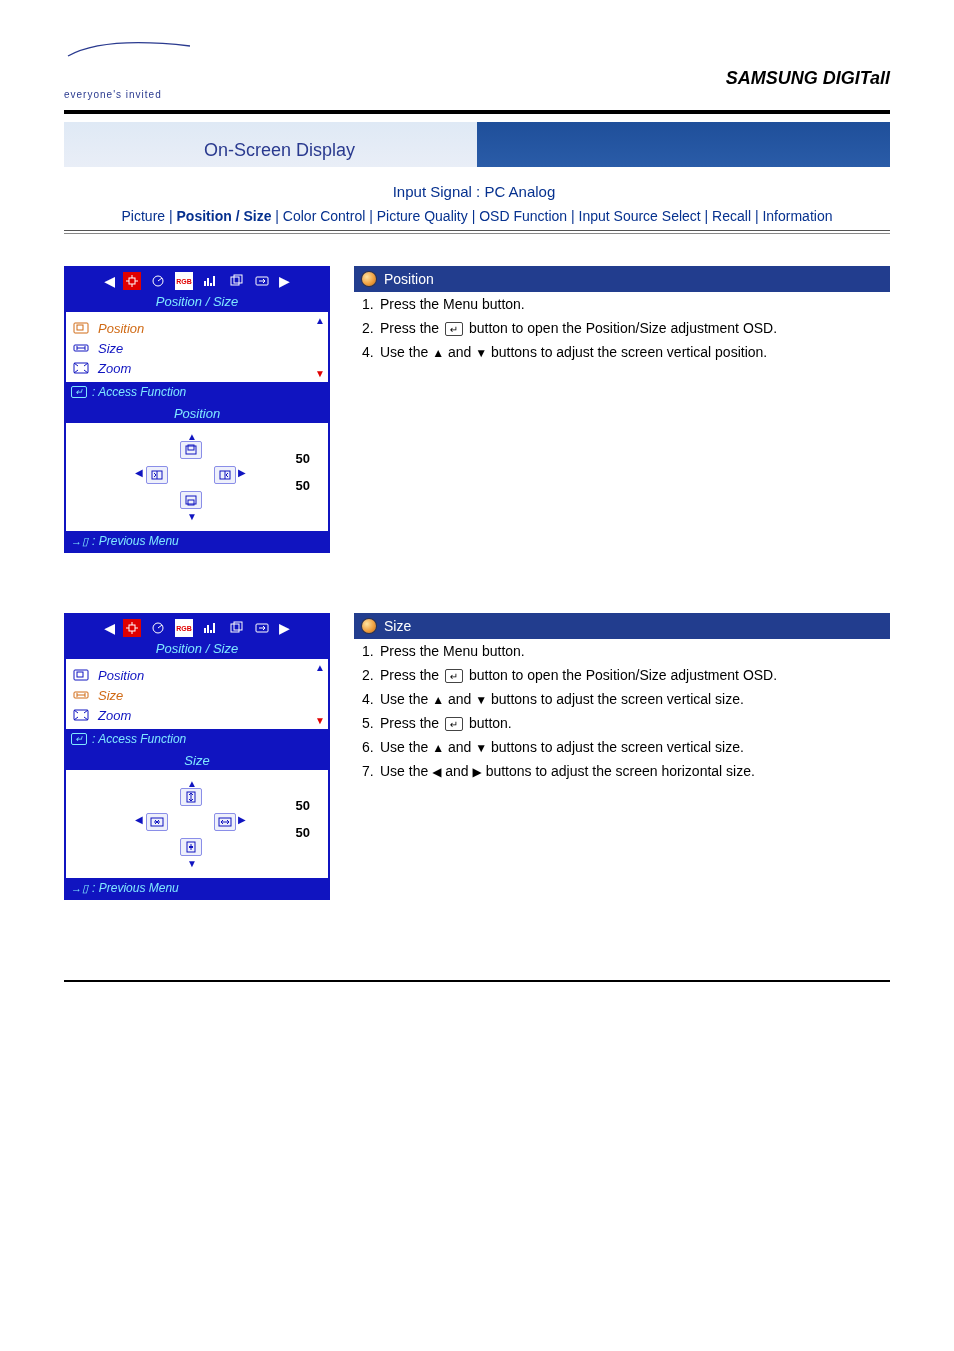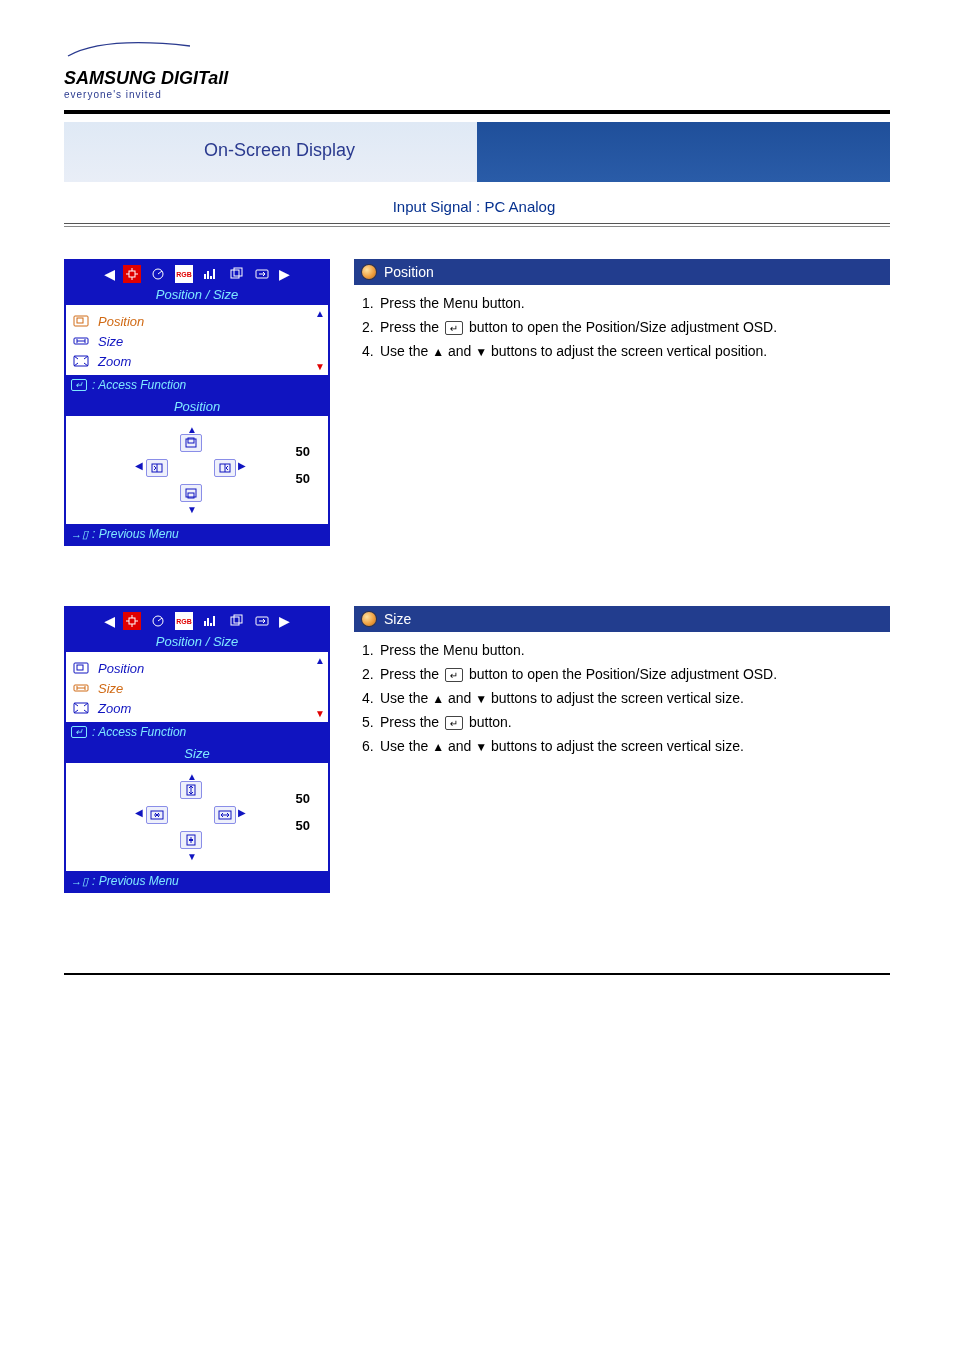--- a/index.html
+++ b/index.html
@@ -1,24 +1,24 @@
 <!DOCTYPE html>
 <html><head>
 <meta charset="utf-8">
 <style>
   * { margin:0; padding:0; box-sizing:border-box; }
   body { font-family: Arial, sans-serif; background:#fff; color:#000; width:954px; }
   .page { padding: 40px 64px 20px 64px; }
   .logo-block { margin-bottom: 4px; }
-  .logo-text { font-family: Arial, sans-serif; font-size:18px; font-weight:bold; font-style:italic; }
+  .logo-text { font-family: Arial, sans-serif; font-size:18px; font-weight:bold; font-style:italic;text-align:right; }
   .logo-arc { display:inline-block; width:130px; height:24px; position:relative; }
   .logo-arc svg { position:absolute; top:0; left:0; }
   .logo-sub { font-size:10px; letter-spacing:1px; color:#2a3a8f; }
   .thick-rule { height:4px; background:#000; margin:10px 0 8px 0; }
-  .banner { display:flex; height:60px; }
+  .banner { display:flex; height:45px; }
   .banner-left { flex:1; background:linear-gradient(#dfe9f5,#e9eef7); position:relative; }
   .banner-right { flex:1; background:linear-gradient(#1f4f9a,#2a5ca8); }
   .banner-title { position:absolute; top:18px; left:140px; font-size:18px; color:#2a3a8f; }
   .pc-source { text-align:center; font-size:15px; color:#06318f; margin:16px 6px 8px 0; }
   .subnav { font-size:14px; color:#06318f; text-align:center; margin-bottom:6px; }
   .subnav span { color:#06318f; }
   .subnav strong { font-weight:bold; }
   .dbl-rule { border-top:1px solid #555; border-bottom:1px solid #888; height:4px; margin-bottom:32px; }
 
   .section { display:flex; gap:24px; margin-bottom:60px; }
@@ -52,21 +52,21 @@
   .pos-grid .tri-dn { position:absolute; left:51px; top:80px; font-size:10px; color:#1014c0; }
   .pos-grid .tri-lf { position:absolute; left:-1px; top:36px; font-size:10px; color:#1014c0; }
   .pos-grid .tri-rg { position:absolute; left:102px; top:36px; font-size:10px; color:#1014c0; }
   .osd-body .val1 { position:absolute; right:18px; top:28px; font-weight:bold; }
   .osd-body .val2 { position:absolute; right:18px; top:55px; font-weight:bold; }
   .osd-prev { background:#1014c0; color:#7fe7ff; font-style:italic; font-size:12px; padding:3px 5px; display:flex; align-items:center; gap:4px; }
 
   .desc { flex:1; }
   .desc-head { background:#223d8e; color:#fff; font-size:14px; padding:5px 10px 5px 8px; display:flex; align-items:center; gap:8px; }
   .desc-head .dot { width:14px; height:14px; border-radius:50%; background:radial-gradient(circle at 35% 35%, #ffe3a0, #f0a040 55%, #c06a10); box-shadow:0 0 0 1px #334; }
-  .desc-steps { font-size:14px; margin-top:8px; padding-left:8px; line-height:1.5; }
+  .desc-steps { font-size:14px; margin-top:2px; padding-left:8px; line-height:1.5; }
   .desc-steps .step { margin-bottom:3px; }
   .desc-steps .num { display:inline-block; width:18px; }
   .desc-steps .enter-inline { display:inline-flex; border:1px solid #444; border-radius:2px; width:18px; height:14px; vertical-align:middle; align-items:center; justify-content:center; font-size:10px; margin:0 2px; }
   .desc-steps .tri { font-size:12px; vertical-align:middle; }
   .thin-rule { height:2px; background:#000; margin-top:80px; }
 </style>
 </head>
 <body>
 
 <div class="page">
@@ -85,20 +85,23 @@
 
   <div class="banner">
     <div class="banner-left">
       <div class="banner-title">On-Screen Display</div>
     </div>
     <div class="banner-right"></div>
   </div>
 
   <div class="pc-source">Input Signal : PC Analog</div>
 
+  <div class="subnav">
+    <span>Picture | </span><strong>Position / Size</strong><span> | Color Control | Picture Quality | OSD Function | Input Source Select | Recall | Information</span>
+  </div>
   <div class="dbl-rule"></div>
 
   <div class="section">
     <div class="osd">
       <div class="osd-panel">
         <div class="osd-iconbar">
           <span class="tri">◀</span>
           <span class="ic sel-red">
             <svg width="14" height="14">
                 <rect x="4" y="4" width="6" height="6" fill="none" stroke="#fff"></rect>
@@ -347,18 +350,19 @@
       <div class="desc-head">
         <span class="dot"></span>
         <span>Size</span>
       </div>
       <div class="desc-steps">
         <div class="step"><span class="num">1.</span><span>Press the Menu button.</span></div>
         <div class="step"><span class="num">2.</span>Press the <span class="enter-inline">↵</span> button to open the Position/Size adjustment OSD.</div>
         <div class="step"><span class="num">4.</span>Use the <span class="tri">▲</span> and <span class="tri">▼</span> buttons to adjust the screen vertical size.</div>
         <div class="step"><span class="num">5.</span>Press the <span class="enter-inline">↵</span> button.</div>
         <div class="step"><span class="num">6.</span>Use the <span class="tri">▲</span> and <span class="tri">▼</span> buttons to adjust the screen vertical size.</div>
+        <div class="step"><span class="num">7.</span>Use the <span class="tri">◀</span> and <span class="tri">▶</span> buttons to adjust the screen horizontal size.</div>
       </div>
     </div>
   </div>
 
   <div class="thin-rule"></div>
 </div>
 
 </body></html>

